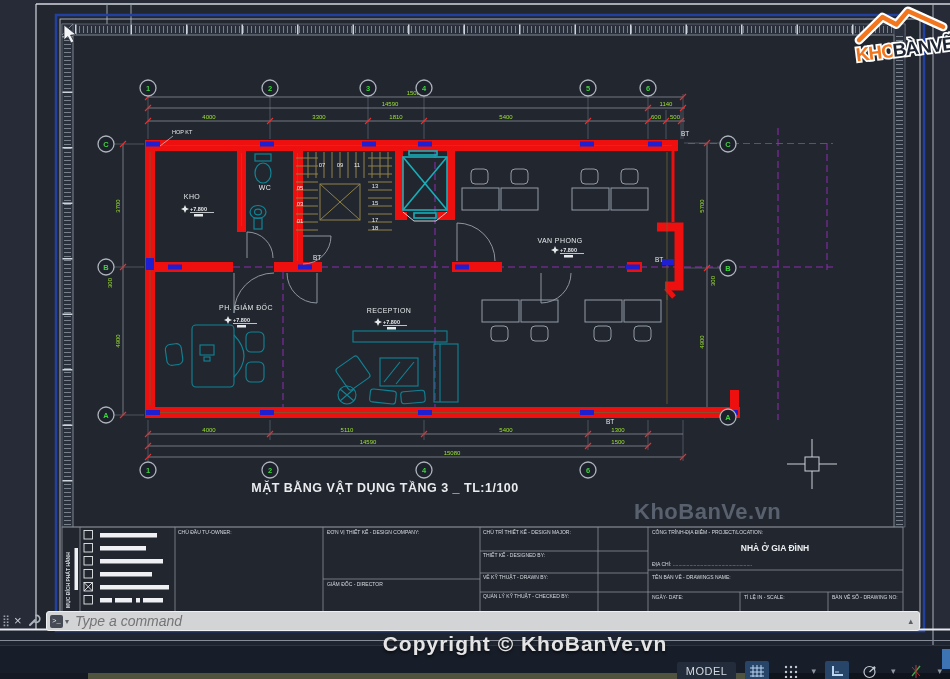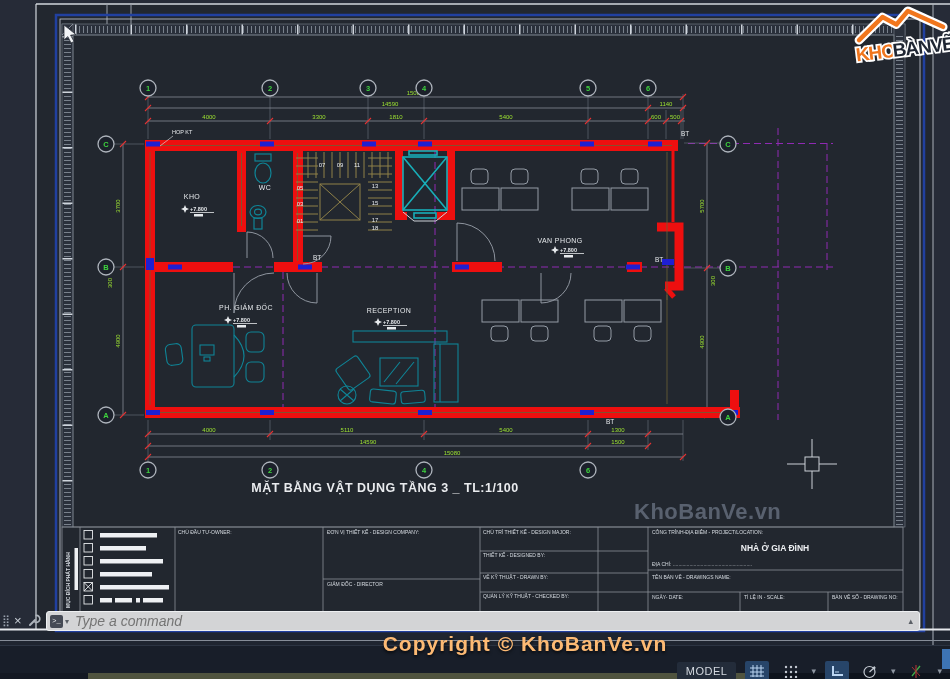--- a/index.html
+++ b/index.html
@@ -5,21 +5,21 @@
   html,body{margin:0;padding:0;background:#262b37;font-family:"Liberation Sans",sans-serif;}
   .stage{position:relative;width:950px;height:679px;overflow:hidden;background:#262b37;}
   .stage svg text{font-family:"Liberation Sans",sans-serif;}
   .lbl{fill:#e6e9ec;}
   .dim{fill:#9ce032;font-size:6px;}
   .tb{fill:#d7dce2;font-size:5px;}
   
   .logo{position:absolute;left:851px;top:5px;width:100px;height:64px;transform:rotate(-7deg);z-index:9;}
   
   .watermark{position:absolute;left:634px;top:499px;font-size:22px;font-weight:bold;color:#59616f;letter-spacing:.5px;z-index:8;}
-  .copyright{position:absolute;left:100px;top:632px;width:850px;text-align:center;font-size:21px;font-weight:bold;color:#fdba74;letter-spacing:1px;text-shadow:0 2px 3px rgba(0,0,0,.65);z-index:8;}
+  .copyright{position:absolute;left:100px;top:632px;width:850px;text-align:center;font-size:21px;font-weight:bold;color:#e5e5e5;letter-spacing:1px;text-shadow:0 2px 3px rgba(0,0,0,.65);z-index:8;}
   
   .cmdbar{position:absolute;left:46px;top:611px;width:872px;height:18px;background:#d3d4d6;border:1px solid #eef0f2;border-radius:3px;z-index:10;display:flex;align-items:center;}
   .cmd-proto{width:13px;height:13px;background:#454a55;border-radius:2px;margin-left:3px;color:#e8eaec;font-size:7px;line-height:13px;text-align:center;font-family:"Liberation Mono",monospace;}
   .cmd-caret{color:#5a5f66;font-size:8px;margin:0 4px 0 2px;}
   .cmdbar input{flex:1;border:none;background:transparent;outline:none;font-style:italic;font-size:14px;color:#70757d;font-family:"Liberation Sans",sans-serif;}
   .cmd-up{color:#5a5f66;font-size:9px;margin-right:6px;}
   .cmd-left{position:absolute;left:0;top:610px;width:46px;height:20px;z-index:10;display:flex;align-items:center;}
   .grip{color:#9aa2ae;font-size:11px;margin-left:2px;}
   .closex{color:#c6ccd4;font-size:13px;margin-left:4px;line-height:1;}
   

